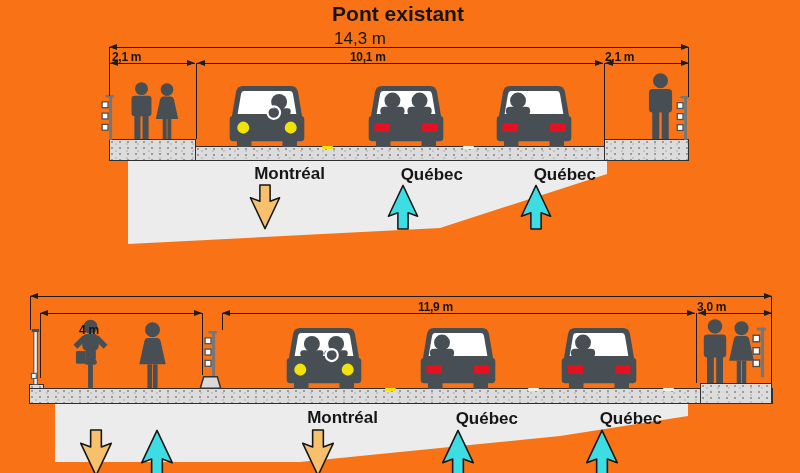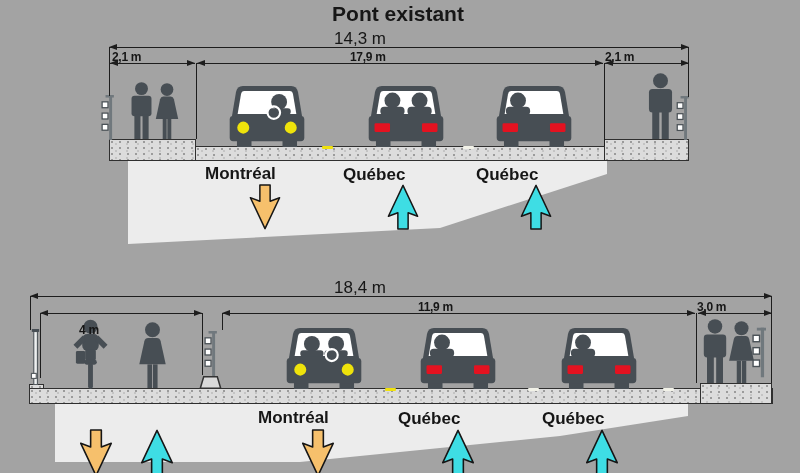--- a/index.html
+++ b/index.html
@@ -1,19 +1,19 @@
 <!DOCTYPE html>
 <html style="--c-figure: #474e54; --c-montreal-arrow: #f6c06c; --c-quebec-arrow: #3edde4; --c-arrow-outline: #161616; --c-headlight: #efe30b; --c-taillight: #e41220; --c-deck: #dcdcdc; --c-deck-outline: #2f2f2f; --c-shadow: #ececec; --c-line: #1d1d1d;"><head>
 <meta charset="utf-8">
 <style>
   html,body{margin:0;padding:0;background:#fff;}
-  .canvas{position:relative;width:800px;height:473px;background:#a3a3a3;overflow:hidden;
+  .canvas{position:relative;width:800px;height:473px;background:#f97316;overflow:hidden;
           font-family:"Liberation Sans",sans-serif;color:#161616;}
   .title{position:absolute;text-align:center;font-size:21px;font-weight:700;}
-  .city{position:absolute;text-align:left;font-size:17px;font-weight:700;}
+  .city{position:absolute;text-align:right;font-size:17px;font-weight:700;}
   .dlabel{position:absolute;text-align:left;font-size:12px;font-weight:700;letter-spacing:-0.3px;}
   .dlabel.big{font-size:17px;font-weight:400;letter-spacing:0;}
   .dim{position:absolute;height:0;border-top:1.5px solid var(--c-line,#1d1d1d);}
   .dim:before,.dim:after{content:"";position:absolute;top:-4.25px;width:0;height:0;
       border-top:3.5px solid transparent;border-bottom:3.5px solid transparent;}
   .dim:before{left:0;border-right:8px solid var(--c-line,#1d1d1d);}
   .dim:after{right:0;border-left:8px solid var(--c-line,#1d1d1d);}
   .ext{position:absolute;width:0;border-left:1.4px solid var(--c-line,#1d1d1d);}
   .slab{position:absolute;box-sizing:border-box;border:1.6px solid var(--c-deck-outline,#2f2f2f);
       background-color:var(--c-deck,#dcdcdc);
@@ -165,21 +165,21 @@
   <svg class="fig" style="left:676px;top:96px;" width="13" height="44">
       <use href="#sym-railing" width="13" height="44"></use>
     </svg>
 
   <div class="dlabel big" style="left:334px;top:29px;width:132px;">14,3 m</div>
   <div class="dim" style="left:109px;top:47px;width:580px;"></div>
   <div class="ext" style="left:109px;top:47px;height:49px;"></div>
   <div class="ext" style="left:688px;top:47px;height:50px;"></div>
   <div class="dlabel" style="left:112px;top:50px;width:80px;">2,1 m</div>
   <div class="dim" style="left:110px;top:63px;width:85px;"></div>
-  <div class="dlabel" style="left:350px;top:50px;width:100px;">17,9 m</div>
+  <div class="dlabel" style="left:350px;top:50px;width:100px;">10,1 m</div>
   <div class="dim" style="left:197px;top:63px;width:406px;"></div>
   <div class="dlabel" style="left:605px;top:50px;width:80px;">2,1 m</div>
   <div class="dim" style="left:605px;top:63px;width:84px;"></div>
   <div class="ext" style="left:195.5px;top:63px;height:76px;"></div>
   <div class="ext" style="left:603.5px;top:63px;height:83px;"></div>
 
   <div class="city" style="left:205px;top:164px;width:120px;">Montréal</div>
   <div class="city" style="left:343px;top:165px;width:120px;">Québec</div>
   <div class="city" style="left:476px;top:165px;width:120px;">Québec</div>
   <svg class="fig arrow or" style="left:244px;top:184px;" width="42" height="46">
@@ -229,21 +229,20 @@
   <svg class="fig person" style="left:699px;top:319px;" width="32" height="64">
       <use href="#sym-man" width="32" height="64"></use>
     </svg>
   <svg class="fig person" style="left:726px;top:321px;" width="31" height="62">
       <use href="#sym-woman" width="31" height="62"></use>
     </svg>
   <svg class="fig" style="left:752px;top:322px;" width="14" height="61">
       <use href="#sym-railing" width="14" height="61"></use>
     </svg>
 
-  <div class="dlabel big" style="left:334px;top:278px;width:132px;">18,4 m</div>
   <div class="dim" style="left:30px;top:296px;width:742px;"></div>
   <div class="ext" style="left:30px;top:296px;height:34px;"></div>
   <div class="ext" style="left:771px;top:296px;height:87px;"></div>
   <div class="dlabel" style="left:79px;top:300px;width:80px;margin-top:23px;">4 m</div>
   <div class="dim" style="left:40px;top:313px;width:162px;"></div>
   <div class="dlabel" style="left:418px;top:300px;width:100px;">11,9 m</div>
   <div class="dim" style="left:221.5px;top:313px;width:473px;"></div>
   <div class="dlabel" style="left:697px;top:300px;width:80px;">3,0 m</div>
   <div class="dim" style="left:697.5px;top:313px;width:74px;"></div>
   <div class="ext" style="left:40px;top:313px;height:65px;"></div>

